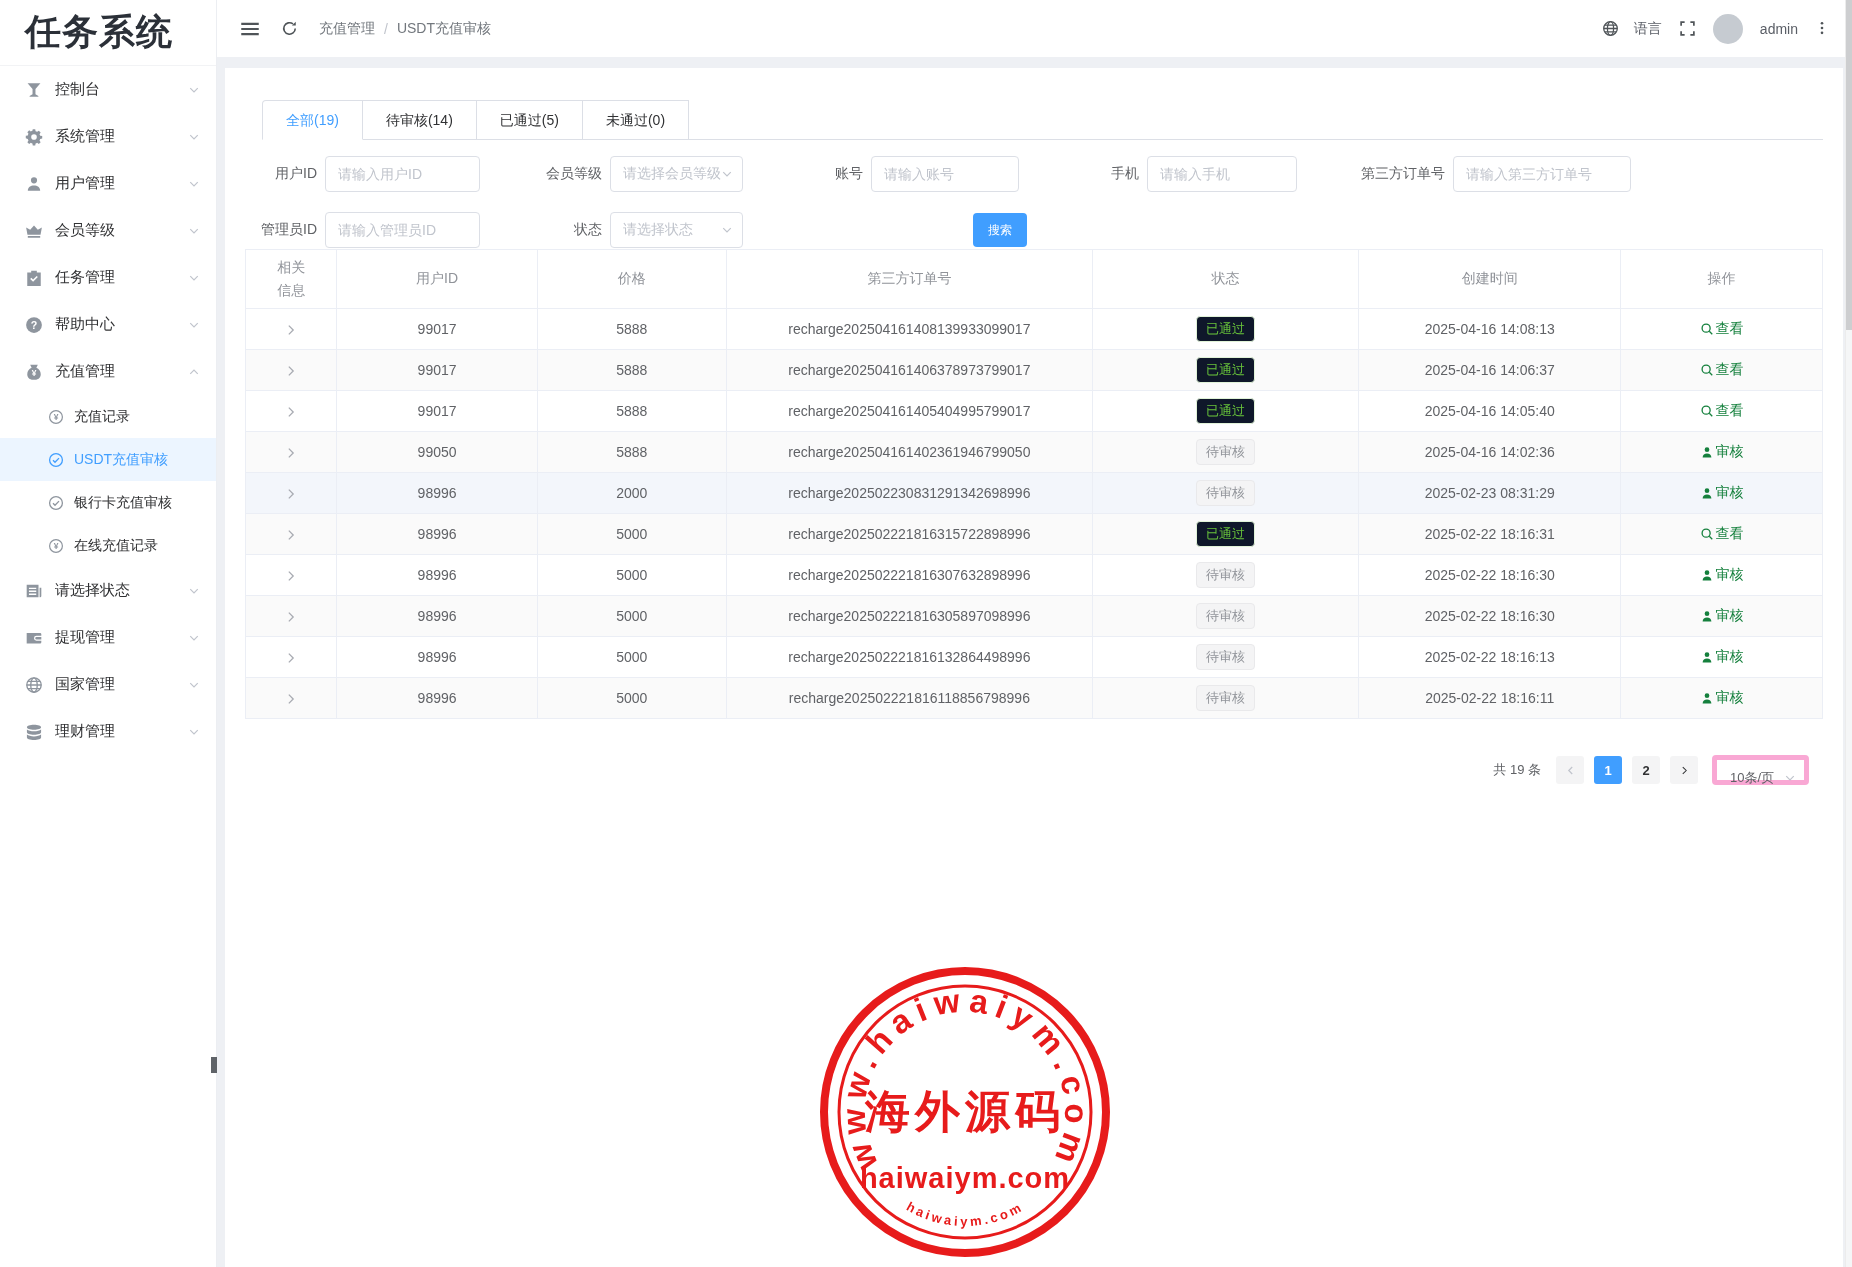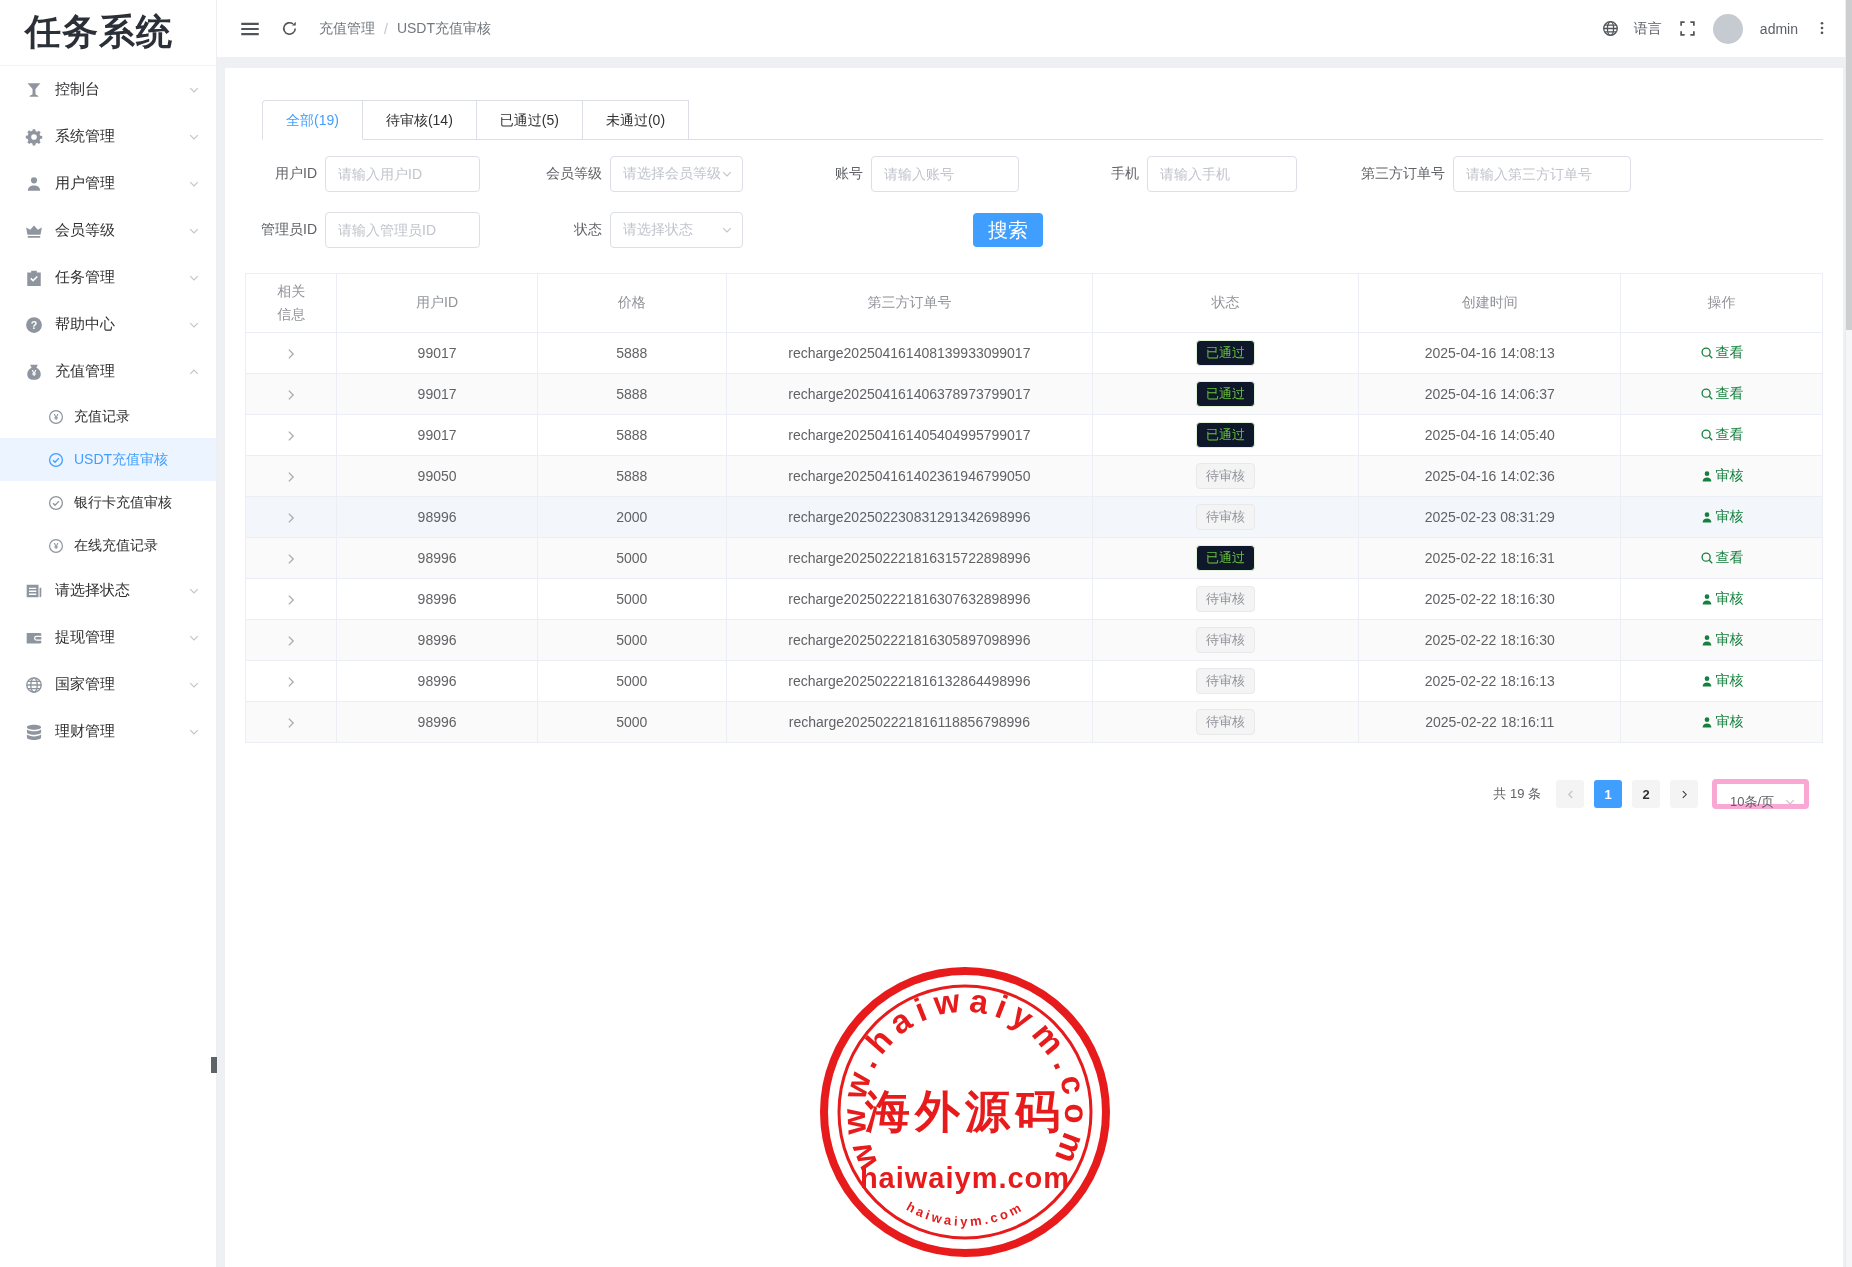--- a/index.html
+++ b/index.html
@@ -44,24 +44,24 @@
 .tabs::after{content:"";flex:1;border-bottom:1px solid #dcdfe6}
 
 
 .filters{margin-top:15px;font-size:14px;color:#606266}
 .f-row{display:flex;align-items:center;height:38px}
 .f-row + .f-row{margin-top:18px}
 .f-label{text-align:right;margin-right:8px;flex:none}
 .f-input{height:36px;border:1px solid #dcdfe6;border-radius:4px;padding:0 12px;font-size:14px;color:#606266;background:#fff;outline:none}
 .f-input::placeholder{color:#c0c4cc}
 .f-select{height:36px;border:1px solid #dcdfe6;border-radius:4px;padding:0 9px 0 12px;display:flex;align-items:center;justify-content:space-between;color:#c0c4cc;cursor:pointer;background:#fff;flex:none}
-.btn-search{height:34px;padding:0 15px;background:#409eff;color:#fff;border:none;border-radius:4px;font-size:20px;cursor:pointer;font-family:inherit}
-
-
-.grid{margin-top:24px;width:100%;border-collapse:collapse;table-layout:fixed;font-size:14px}
+.btn-search{height:34px;padding:0 15px;background:#409eff;color:#fff;border:none;border-radius:4px;font-size:12px;cursor:pointer;font-family:inherit}
+
+
+.grid{width:100%;border-collapse:collapse;table-layout:fixed;font-size:14px}
 .grid th,.grid td{border:1px solid #ebeef5;text-align:center;padding:0 6px;overflow:hidden;white-space:nowrap}
 .grid th{height:59px;color:#909399;font-weight:400;background:#fff}
 .grid td{height:41px;color:#606266}
 .grid tbody tr:nth-child(even){background:#fafafa}
 .grid tbody tr.hovered{background:#f3f6fb}
 .th-narrow{display:inline-block;width:32px;line-height:1.65;white-space:normal}
 .expand{width:14px;height:14px;color:#a8abb2;cursor:pointer;display:inline-block;vertical-align:middle}
 .badge{display:inline-block;min-width:54px;height:26px;line-height:24px;border-radius:4px;font-size:13px;padding:0 9px;border:1px solid}
 .badge.success{color:#67c23a;background:#0f172a;border-color:#e1f3d8}
 .badge.info{color:#909399;background:#f4f4f5;border-color:#e9e9eb}

